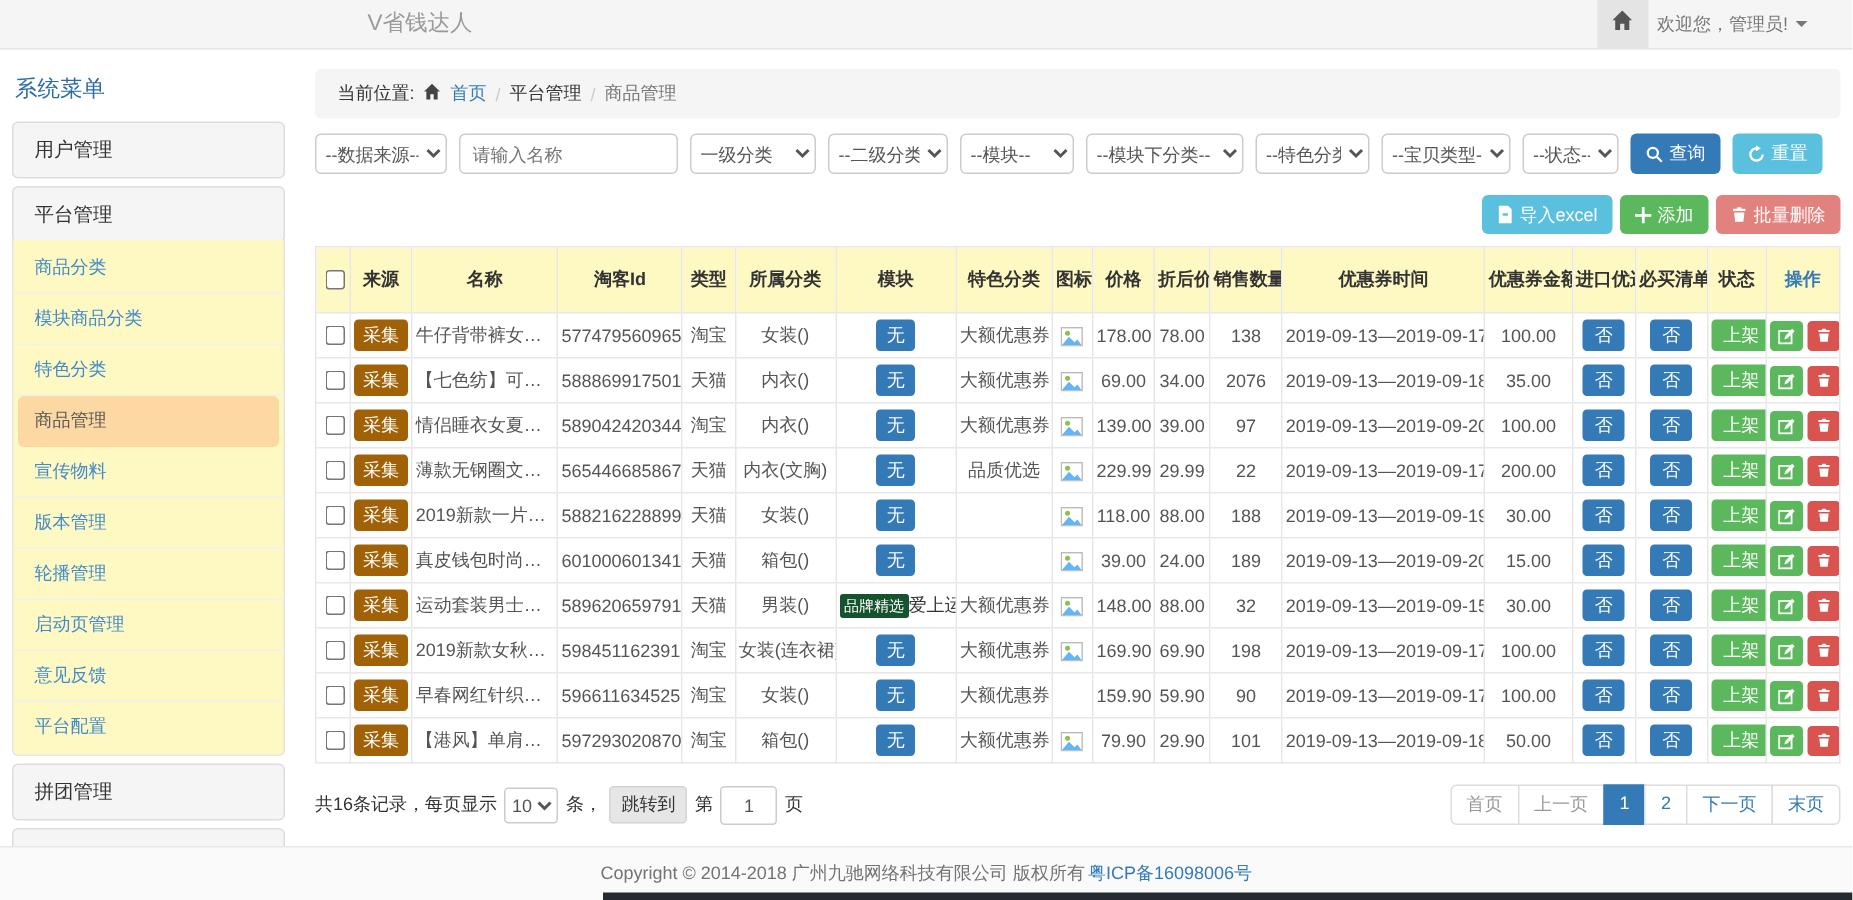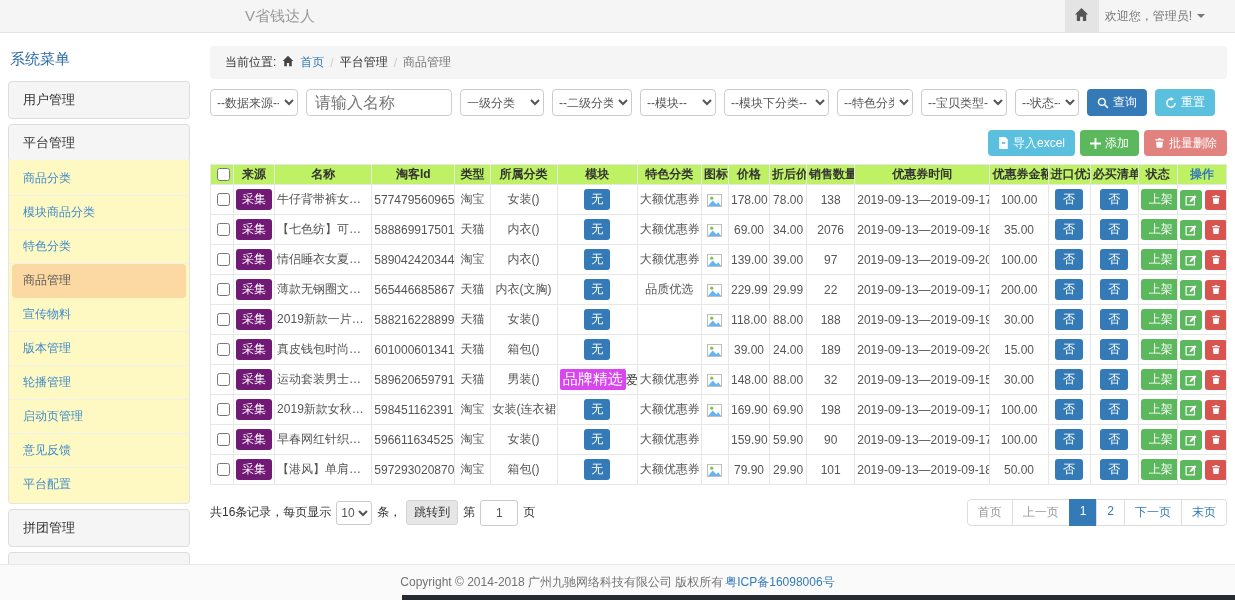--- a/index.html
+++ b/index.html
@@ -26,42 +26,42 @@
 
   
   .main{flex:1;margin:13px 8px 0 20px;min-width:0}
   .breadcrumb{background:#f5f5f5;border-radius:4px;padding:8px 15px;font-size:12px;color:#333;display:flex;align-items:center;gap:6px}
   .bc-link{color:#337ab7;text-decoration:none;cursor:pointer}
   .bc-sep{color:#ccc}
   .bc-current{color:#777}
 
   .filters{display:flex;align-items:center;gap:8px;margin-top:10px}
   .f-select{height:27px;border:1px solid #ccc;border-radius:4px;font-size:12px;color:#555;background:#fff;padding:0 2px}
-  .f-input{height:25px;border:1px solid #ccc;border-radius:4px;font-size:16px;color:#555;padding:0 8px;width:128px}
+  .f-input{height:25px;border:1px solid #ccc;border-radius:4px;font-size:12px;color:#555;padding:0 8px;width:128px}
   .w0{width:88px}.w2{width:84px}.w3{width:80px}.w4{width:76px}.w5{width:105px}.w6{width:76px}.w7{width:86px}.w8{width:64px}
   .btn{border:none;border-radius:4px;color:#fff;font-size:12px;display:inline-flex;align-items:center;gap:4px;cursor:pointer;height:27px;padding:0 10px}
   .btn svg{display:block}
   .btn-query{background:#337ab7}
   .btn-reset{background:#5bc0de}
 
   .toolbar{display:flex;justify-content:flex-end;gap:5px;margin:14px 0 8px}
   .btn-import{background:#5bc0de;height:26px}
   .btn-add{background:#5cb85c;height:26px}
   .btn-del-batch{background:#e2827f;height:26px}
 
   
   .grid{width:100%;border-collapse:collapse;table-layout:fixed}
   .grid th,.grid td{border:1px solid #e7e7e7;text-align:center;padding:4px 2px;font-size:12px;color:#555;white-space:nowrap;overflow:hidden}
-  .grid th{color:#333;font-weight:bold;padding:0 2px;background:#bef264}
+  .grid th{color:#333;font-weight:bold;padding:12px 2px;background:#fef9c3}
   .grid th.ops-head{color:#337ab7}
   .td-name{text-overflow:ellipsis}
   .td-date{font-size:11.5px}
-  .badge-src{background:#701a75;color:#fff;border-radius:3px;padding:2px 6px;font-size:12px;display:inline-block}
+  .badge-src{background:#a16207;color:#fff;border-radius:3px;padding:2px 6px;font-size:12px;display:inline-block}
   .badge-mod-blue{background:#337ab7;color:#fff;border-radius:3px;padding:2px 7px;font-size:12px;display:inline-block}
-  .badge-mod-orange{background:#d946ef;color:#fff;border-radius:2px;padding:1px 3px;font-size:15px;display:inline-block}
+  .badge-mod-orange{background:#14532d;color:#fff;border-radius:2px;padding:1px 3px;font-size:10px;display:inline-block}
   .mod-text{color:#333;font-size:12px}
   .pill-blue{background:#337ab7;color:#fff;border-radius:3px;padding:2px 8px;font-size:12px;display:inline-block;cursor:pointer}
   .pill-green{background:#5cb85c;color:#fff;border-radius:3px;padding:2px 8px;font-size:12px;display:inline-block;cursor:pointer}
   .btn-sq{width:22px;height:20px;border:none;border-radius:3px;display:inline-flex;align-items:center;justify-content:center;cursor:pointer;padding:0;vertical-align:middle}
   .btn-edit{background:#5cb85c;margin-right:3px}
   .btn-delete{background:#d9534f}
   .img-ph{display:inline-block;vertical-align:middle}
 
   
   .pagebar{display:flex;justify-content:space-between;align-items:center;margin-top:14px;font-size:12px;color:#333}

